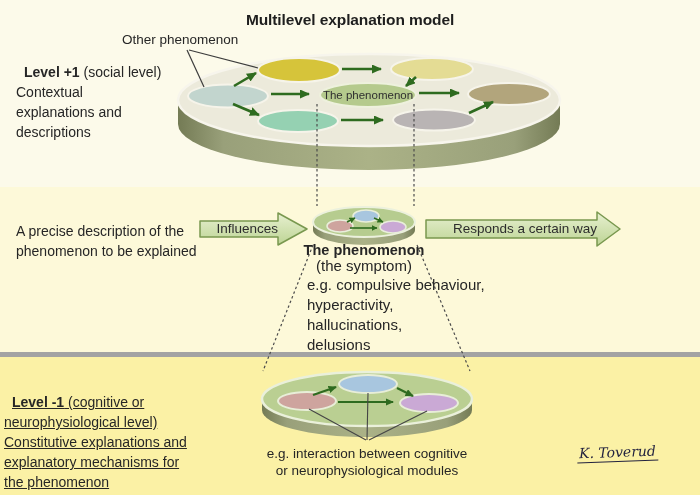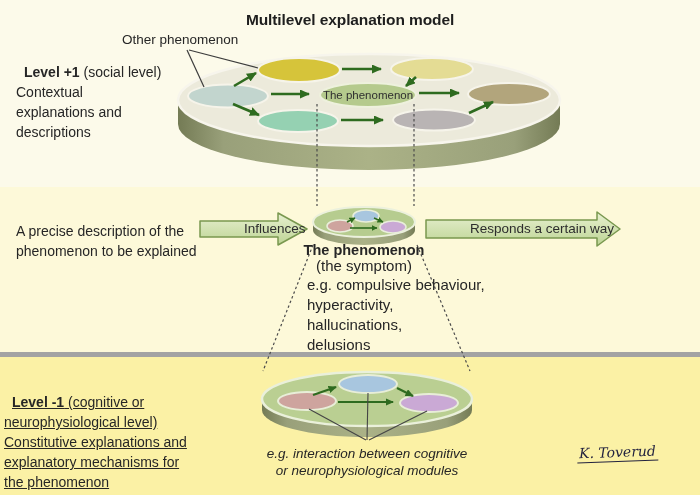--- a/index.html
+++ b/index.html
@@ -11,21 +11,21 @@
   .band{position:absolute;left:0;width:700px;}
   #band-top{top:0;height:187px;}
   #band-mid{top:187px;height:165px;}
   #band-bottom{top:357px;height:138px;}
   svg.diagram{position:absolute;left:0;top:0;z-index:2;}
   .txt{position:absolute;z-index:3;}
   .title{top:11px;left:0;width:700px;text-align:center;font-size:15.5px;font-weight:700;color:#1e1e1e;letter-spacing:-0.1px;}
   .tblock{font-size:14px;line-height:20px;}
   .b{font-weight:700;padding-left:8px;}
   .pre{white-space:pre-line;}
-  .arrow-label{font-size:13.5px;text-align:left;color:#2d2d2d;padding-left:44px;}
+  .arrow-label{font-size:13.5px;text-align:right;color:#2d2d2d;}
   .disk-label{font-size:11.5px;text-align:center;color:#2f2f2f;}
   .mid-block{text-align:center;}
   .mid-title{font-size:14.5px;font-weight:700;line-height:16px;}
   .mid-sub{font-size:15px;line-height:15px;}
   .examples{font-size:15px;line-height:20px;}
   .caption{font-size:13.5px;line-height:17px;text-align:center;}
   .signature{font-family:"DejaVu Serif",serif;font-style:italic;font-size:14px;color:#23233f;transform:rotate(-2deg);}
   .signature span{border-bottom:1.5px solid #23233f;padding:0 2px 1px 2px;}
 </style>
 </head>
@@ -174,20 +174,20 @@
 delusions</div>
 
   <div class="txt tblock" style="left:4px;top:392px;text-decoration:underline;">
     <div><span class="b">Level -1</span><span> (cognitive or</span></div>
     <div class="pre">neurophysiological level)
 Constitutive explanations and
 explanatory mechanisms for
 the phenomenon</div>
   </div>
 
-  <div class="txt caption pre" style="left:252px;top:445px;width:230px;font-style:italic;">e.g. interaction between cognitive
+  <div class="txt caption pre" style="left:252px;top:445px;width:230px;">e.g. interaction between cognitive
 or neurophysiological modules</div>
 
   <div class="txt signature" style="left:577px;top:444px;">
     <span>K. Toverud</span>
   </div>
 
 </div>
 
 </body></html>

